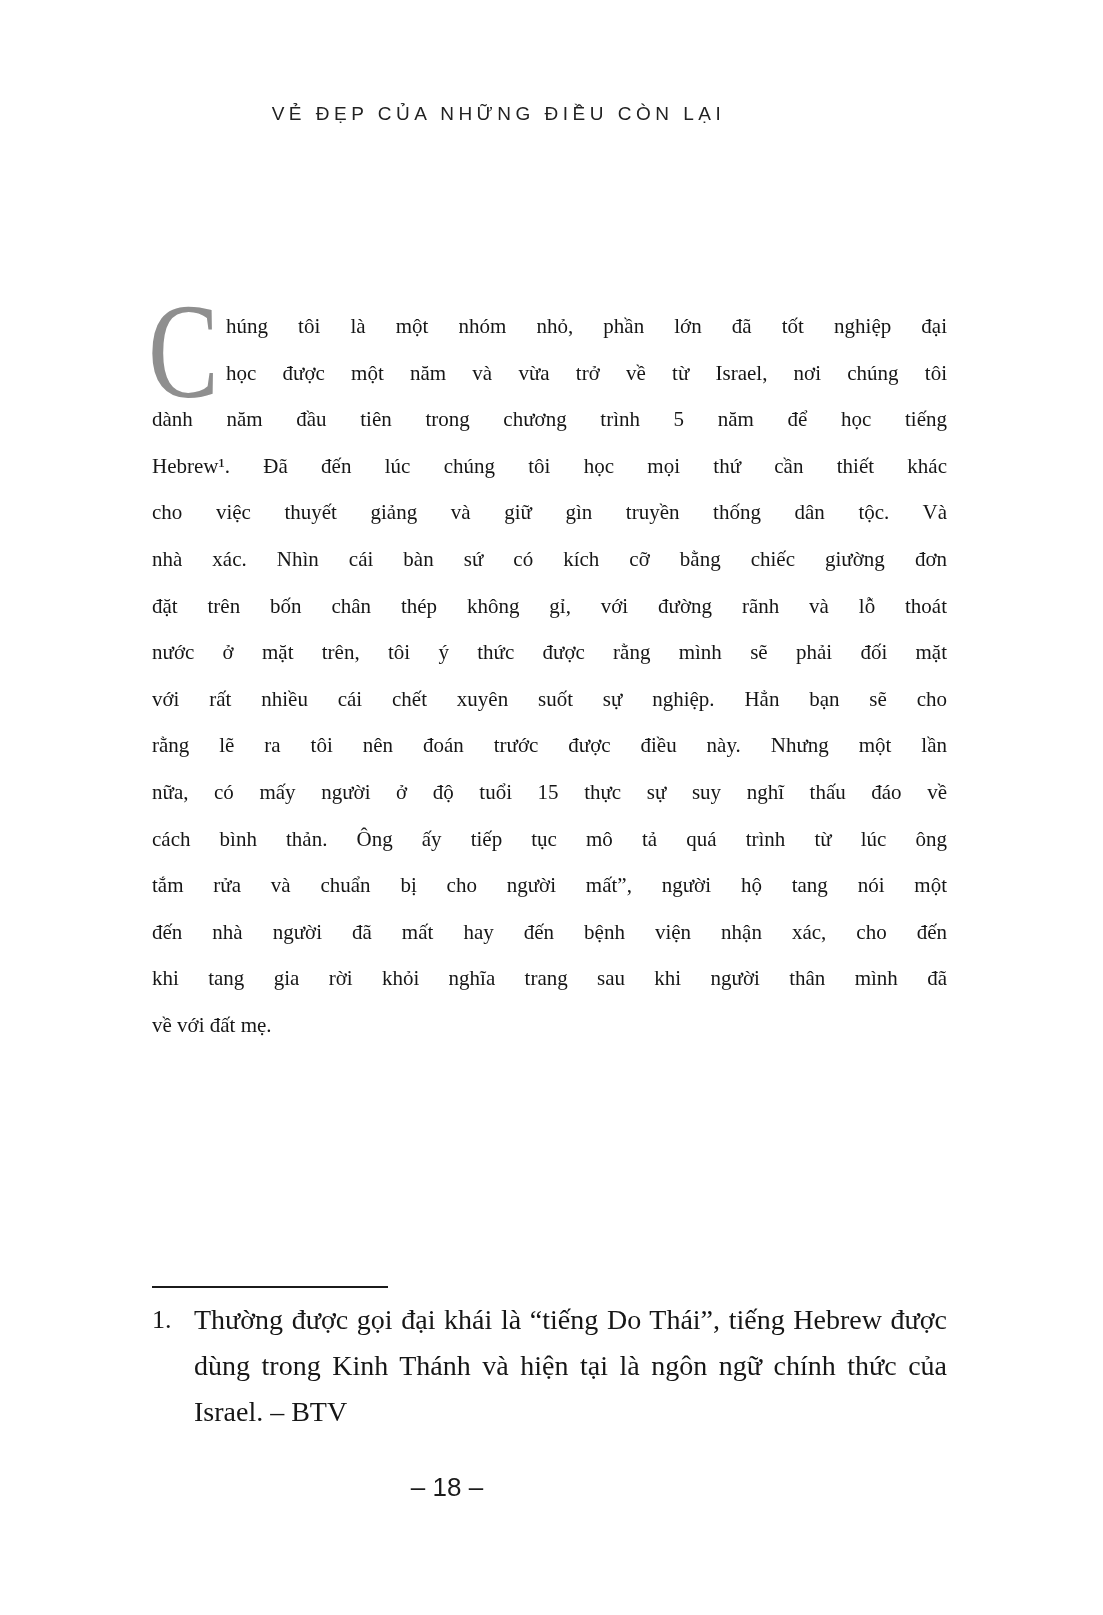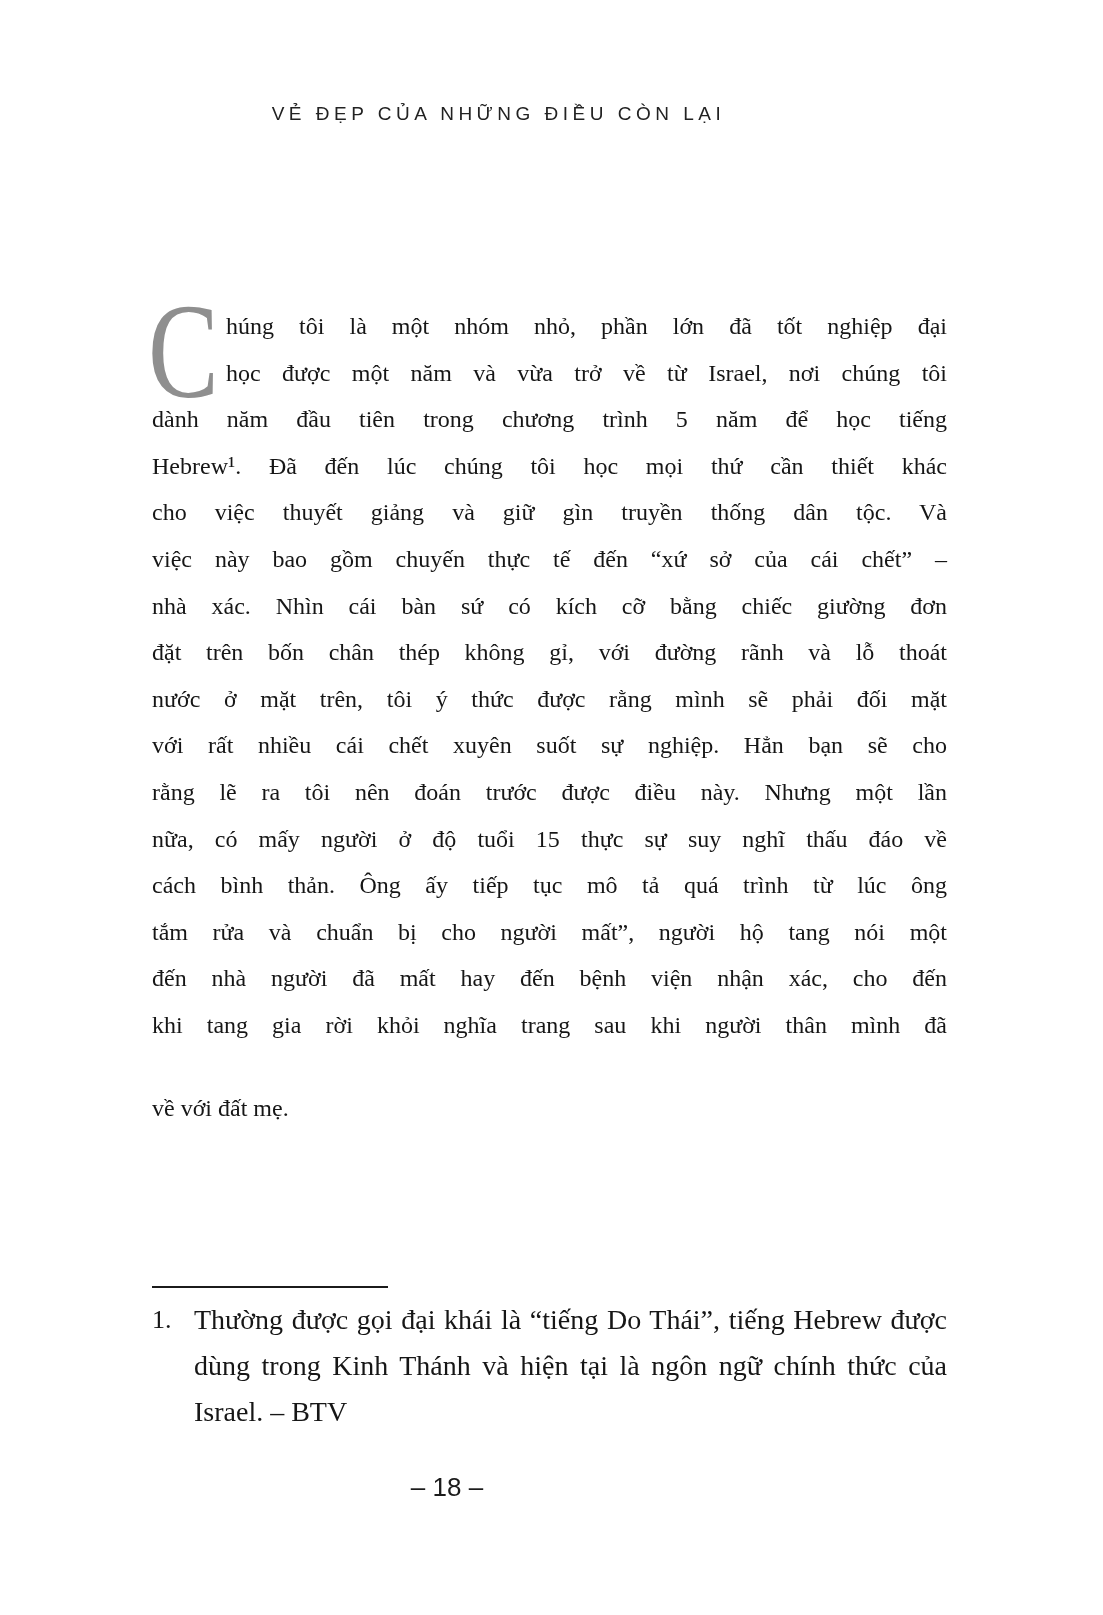--- a/index.html
+++ b/index.html
@@ -22,28 +22,28 @@
     color:#222222;
     white-space:nowrap;
   }
   .body-block {
     position:absolute;
     top:303px; left:152px; width:795px;
   }
   .bl {
     height:46.6px;
     line-height:46.6px;
-    font-size:24px;
+    font-size:21px;
     text-align:justify;
     text-align-last:justify;
     white-space:normal;
     overflow:visible;
   }
   .bl.indent { padding-left:74px; }
-  .bl.last { text-align-last:left;margin-top:36px; }
+  .bl.last { text-align-last:left; }
   .dropcap {
     position:absolute;
     top:-20px; left:-4px;
     font-size:136px;
     line-height:1;
     color:#8f8f8f;
     transform:scaleX(0.78);
     transform-origin:0 50%;
     font-family:"Liberation Serif", serif;
   }
@@ -88,21 +88,20 @@
 
   <div class="running-header">VẺ ĐẸP CỦA NHỮNG ĐIỀU CÒN LẠI</div>
 
   <div class="body-block">
     <span class="dropcap">C</span>
     <div class="bl indent">húng tôi là một nhóm nhỏ, phần lớn đã tốt nghiệp đại</div>
     <div class="bl indent">học được một năm và vừa trở về từ Israel, nơi chúng tôi</div>
     <div class="bl">dành năm đầu tiên trong chương trình 5 năm để học tiếng</div>
     <div class="bl">Hebrew¹. Đã đến lúc chúng tôi học mọi thứ cần thiết khác</div>
     <div class="bl">cho việc thuyết giảng và giữ gìn truyền thống dân tộc. Và</div>
-    <div class="bl">việc này bao gồm chuyến thực tế đến “xứ sở của cái chết” –</div>
     <div class="bl">nhà xác. Nhìn cái bàn sứ có kích cỡ bằng chiếc giường đơn</div>
     <div class="bl">đặt trên bốn chân thép không gỉ, với đường rãnh và lỗ thoát</div>
     <div class="bl">nước ở mặt trên, tôi ý thức được rằng mình sẽ phải đối mặt</div>
     <div class="bl">với rất nhiều cái chết xuyên suốt sự nghiệp. Hẳn bạn sẽ cho</div>
     <div class="bl">rằng lẽ ra tôi nên đoán trước được điều này. Nhưng một lần</div>
     <div class="bl">nữa, có mấy người ở độ tuổi 15 thực sự suy nghĩ thấu đáo về</div>
     <div class="bl">cách bình thản. Ông ấy tiếp tục mô tả quá trình từ lúc ông</div>
     <div class="bl">tắm rửa và chuẩn bị cho người mất”, người hộ tang nói một</div>
     <div class="bl">đến nhà người đã mất hay đến bệnh viện nhận xác, cho đến</div>
     <div class="bl">khi tang gia rời khỏi nghĩa trang sau khi người thân mình đã</div>

